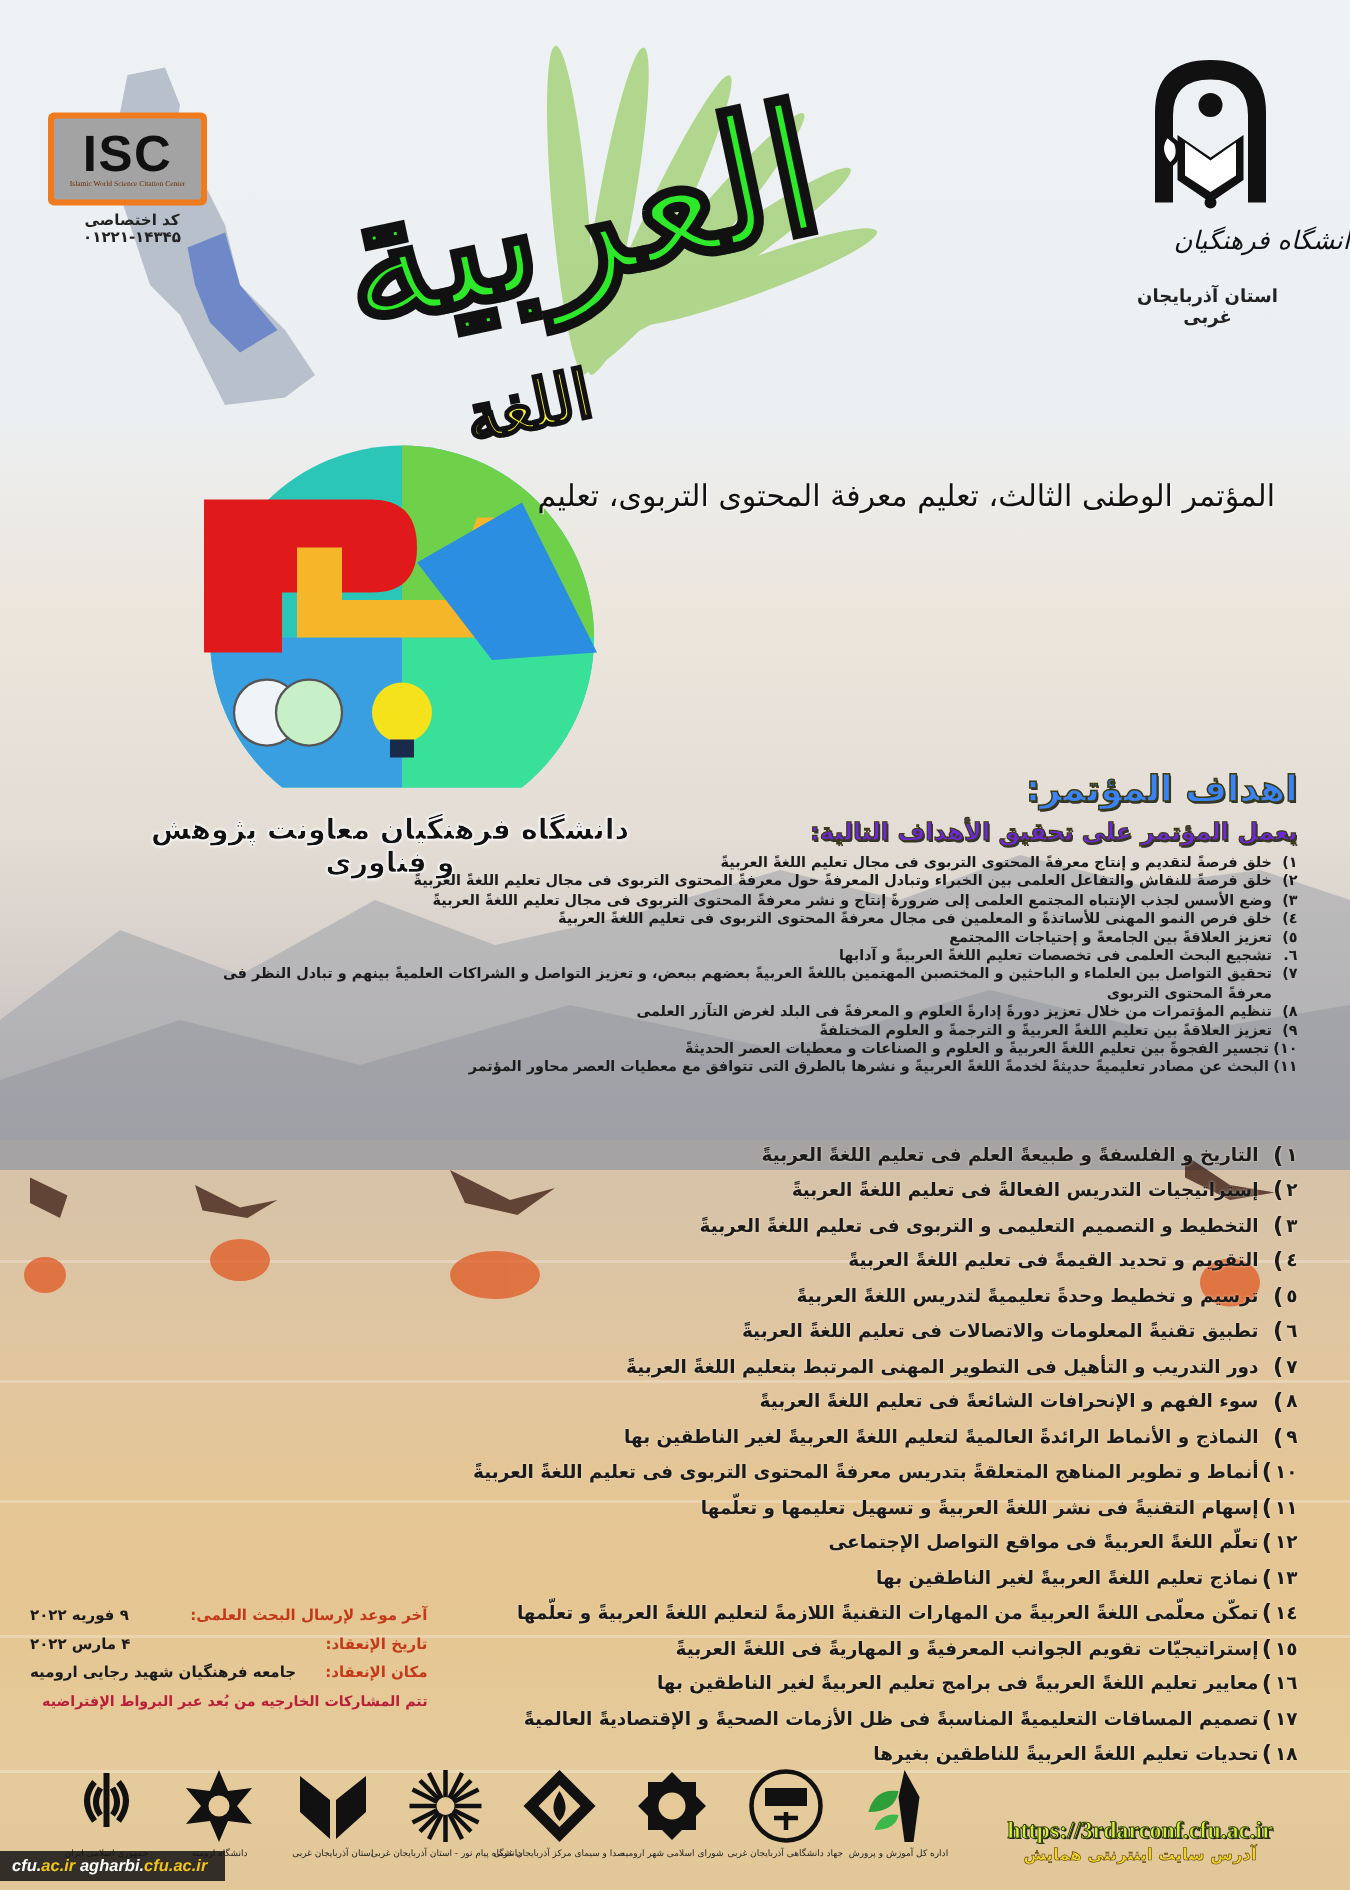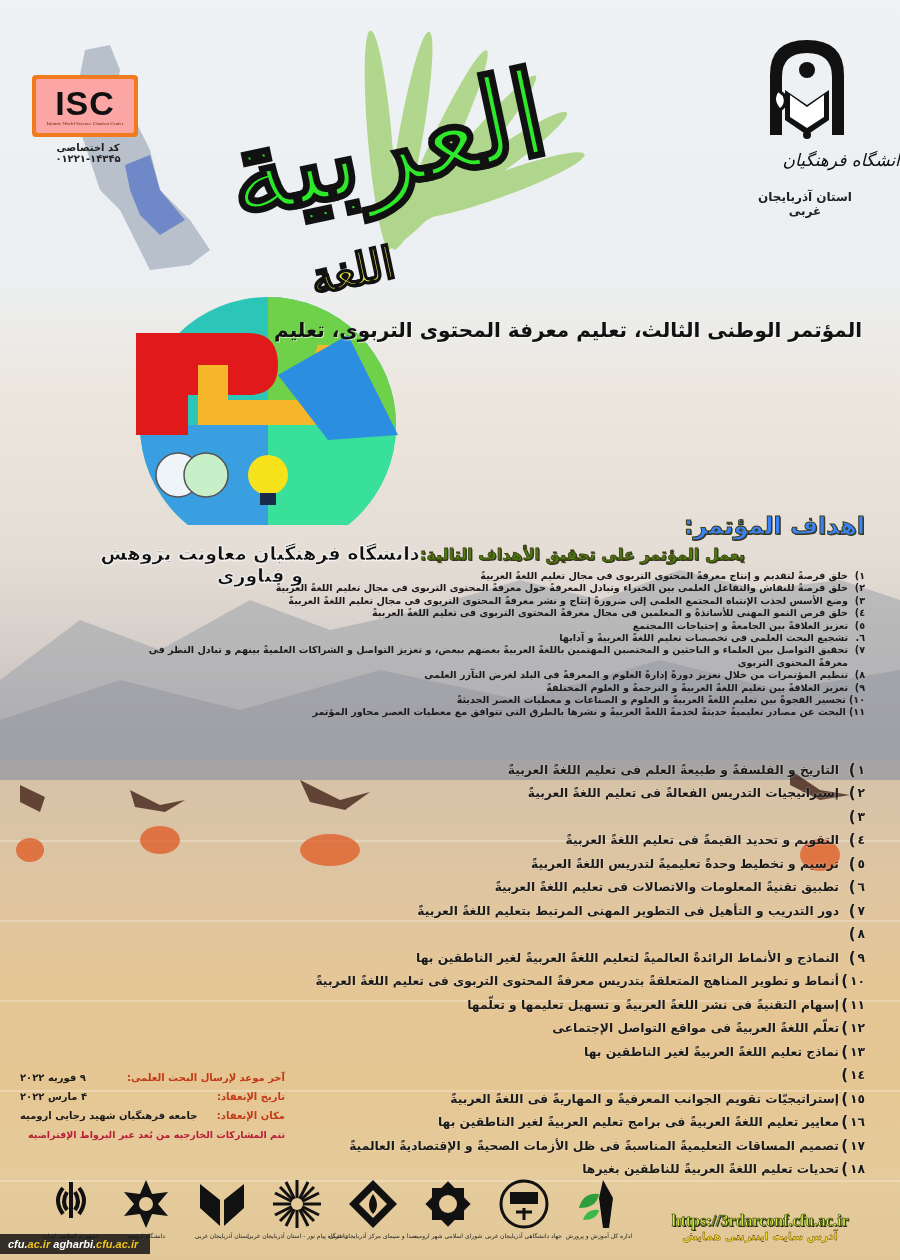--- a/index.html
+++ b/index.html
@@ -16,50 +16,50 @@
 
   
   .mountain { position: absolute; left: 0; top: 560px; width: 900px; height: 220px; }
   .water { position: absolute; left: 0; top: 760px; width: 900px; height: 500px;
     background: linear-gradient(180deg, rgba(235,205,160,0.6), rgba(230,195,140,0.55) 50%, rgba(225,200,150,0.6));
   }
   .stripe { position:absolute; left:0; width:900px; height:2px; background: rgba(255,255,255,0.25); }
 
   
   .isc-box { left: 32px; top: 75px; width: 106px; height: 62px; background:#f07a1e; border-radius: 4px; padding: 4px; }
-  .isc-inner { width:100%; height:100%; background:#fca5a5; border-radius: 2px; display:flex; flex-direction:column; align-items:center; justify-content:center; }
+  .isc-inner { width:100%; height:100%; background:#a3a3a3; border-radius: 2px; display:flex; flex-direction:column; align-items:center; justify-content:center; }
   .isc-text { font-family:"Liberation Sans", sans-serif; font-weight:bold; font-size:34px; color:#111; line-height:34px; letter-spacing:1px; }
   .isc-sub { font-family:"Liberation Serif", serif; font-size:5px; color:#6a2a00; margin-top:1px; }
   .isc-code { left: 28px; top: 142px; width: 120px; font-size: 10px; font-weight: bold; color:#222; direction: rtl; text-align: center; }
 
   
   .uni-logo { left: 760px; top: 35px; width: 95px; height: 110px; }
   .uni-name { left: 740px; top: 150px; width: 130px; text-align:center; font-family:"DejaVu Serif", serif; font-size: 17px; color:#111; direction: rtl; font-style: italic; margin-left: 40px; }
   .uni-prov { left: 740px; top: 190px; width: 130px; text-align:center; font-size: 12px; font-weight:bold; color:#222; direction: rtl; }
 
   
   .callig-main { left: 215px; top: 45px; width: 380px; height: 220px; }
   .callig-text { font-family: "DejaVu Serif", serif; font-weight: bold; direction: rtl; color: #2ee82a;
     -webkit-text-stroke: 3px #111; position: absolute; transform: rotate(-12deg); }
   .callig-sub { font-family: "DejaVu Serif", serif; font-weight:bold; direction: rtl; color:#f7f43a;
     -webkit-text-stroke: 2px #111; position:absolute; transform: rotate(-12deg); }
 
-  .conf-title { left: 372px; top: 318px; width: 490px; text-align: right; direction: rtl;
-    font-family: "DejaVu Sans", sans-serif; font-weight: bold; font-size: 20px; color:#111;
+  .conf-title { left: 360px; top: 318px; width: 490px; text-align: right; direction: rtl;
+    font-family: "DejaVu Sans", sans-serif; font-weight: normal; font-size: 20px; color:#111;
     text-shadow: 1px 1px 0 rgba(255,255,255,0.6); white-space: nowrap; }
 
   
   .pdc { left: 128px; top: 285px; width: 300px; height: 240px; }
 
   .dept { left: 100px; top: 542px; width: 320px; text-align:center; direction:rtl; font-weight: bold; font-size: 19px; color:#111;
     -webkit-text-stroke: 0.5px #fff; text-shadow: 0 0 2px #fff, 0 0 3px #fff; }
 
   .goals-h { left: 580px; top: 512px; width: 285px; text-align:right; direction:rtl; font-weight:bold; font-size: 24px; color:#3b82f6;
     -webkit-text-stroke: 1px #3b3b10; text-shadow: 1px 1px 0 #333; }
-  .goals-sub { left: 420px; top: 545px; width: 445px; text-align:left; direction:rtl; font-weight:bold; font-size: 16px; color:#4d7c0f;
+  .goals-sub { left: 420px; top: 545px; width: 445px; text-align:right; direction:rtl; font-weight:bold; font-size: 16px; color:#6d28d9;
     -webkit-text-stroke: 0.8px #3b3b10; text-shadow: 1px 1px 0 #333; }
 
   .goals { left: 140px; top: 570px; width: 725px; direction: rtl; }
   .goal { display:flex; align-items:flex-start; font-size: 9.6px; font-weight: bold; color:#1a1a1a; line-height: 12.4px; text-align:right; }
   .goal .num { min-width: 14px; margin-left: 3px; }
   .goal .txt { flex: 1; }
 
   .axes { left: 260px; top: 758px; width: 605px; direction: rtl; }
   .axis { display:flex; align-items:center; font-size: 12.3px; font-weight:bold; color:#1a1a1a; height: 23.5px; text-shadow: 0 0 2px rgba(255,240,220,0.7); }
   .axis .num { min-width: 26px; display:inline-flex; align-items:center; }
@@ -237,20 +237,21 @@
         <span>٢</span>
         <span class="paren">)</span>
       </span>
       <span>إستراتیجیات التدریس الفعالةً فی تعلیم اللغةً العربیةً</span>
     </div>
   <div class="axis">
       <span class="num">
         <span>٣</span>
         <span class="paren">)</span>
       </span>
+      <span>التخطیط و التصمیم التعلیمی و التربوی فی تعلیم اللغةً العربیةً</span>
     </div>
   <div class="axis">
       <span class="num">
         <span>٤</span>
         <span class="paren">)</span>
       </span>
       <span>التقویم و تحدید القیمةً فی تعلیم اللغةً العربیةً</span>
     </div>
   <div class="axis">
       <span class="num">
@@ -271,20 +272,21 @@
         <span>٧</span>
         <span class="paren">)</span>
       </span>
       <span>دور التدریب و التأهیل فی التطویر المهنی المرتبط بتعلیم اللغةً العربیةً</span>
     </div>
   <div class="axis">
       <span class="num">
         <span>٨</span>
         <span class="paren">)</span>
       </span>
+      <span>سوء الفهم و الإنحرافات الشائعةً فی تعلیم اللغةً العربیةً</span>
     </div>
   <div class="axis">
       <span class="num">
         <span>٩</span>
         <span class="paren">)</span>
       </span>
       <span>النماذج و الأنماط الرائدةً العالمیةً لتعلیم اللغةً العربیةً لغیر الناطقین بها</span>
     </div>
   <div class="axis">
       <span class="num">
@@ -312,20 +314,21 @@
         <span>١٣</span>
         <span class="paren">)</span>
       </span>
       <span>نماذج تعلیم اللغةً العربیةً لغیر الناطقین بها</span>
     </div>
   <div class="axis">
       <span class="num">
         <span>١٤</span>
         <span class="paren">)</span>
       </span>
+      <span>تمکّن معلّمی اللغةً العربیةً من المهارات التقنیةً اللازمةً لتعلیم اللغةً العربیةً و تعلّمها</span>
     </div>
   <div class="axis">
       <span class="num">
         <span>١٥</span>
         <span class="paren">)</span>
       </span>
       <span>إستراتیجیّات تقویم الجوانب المعرفیةً و المهاریةً فی اللغةً العربیةً</span>
     </div>
   <div class="axis">
       <span class="num">

